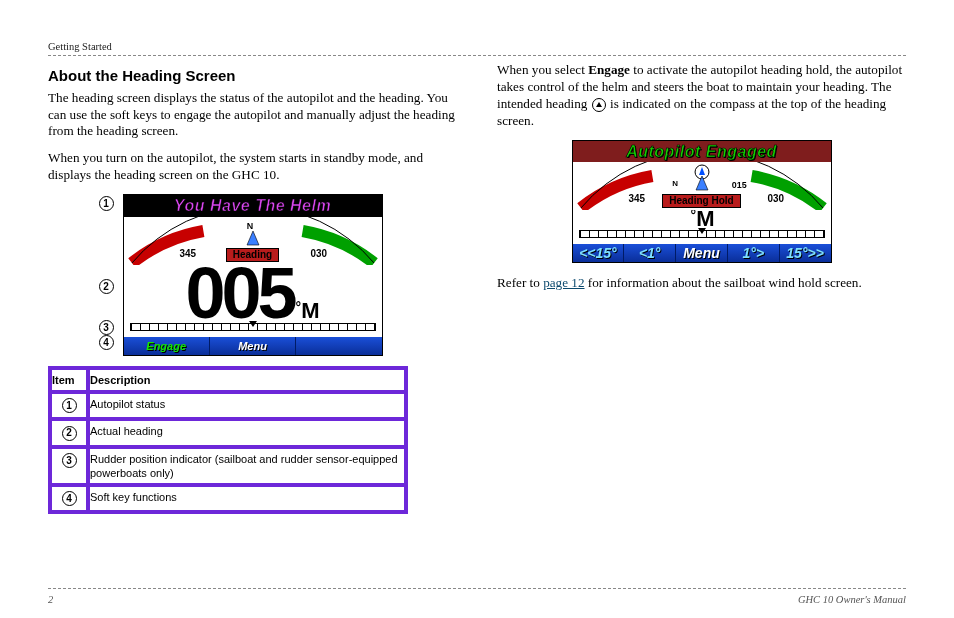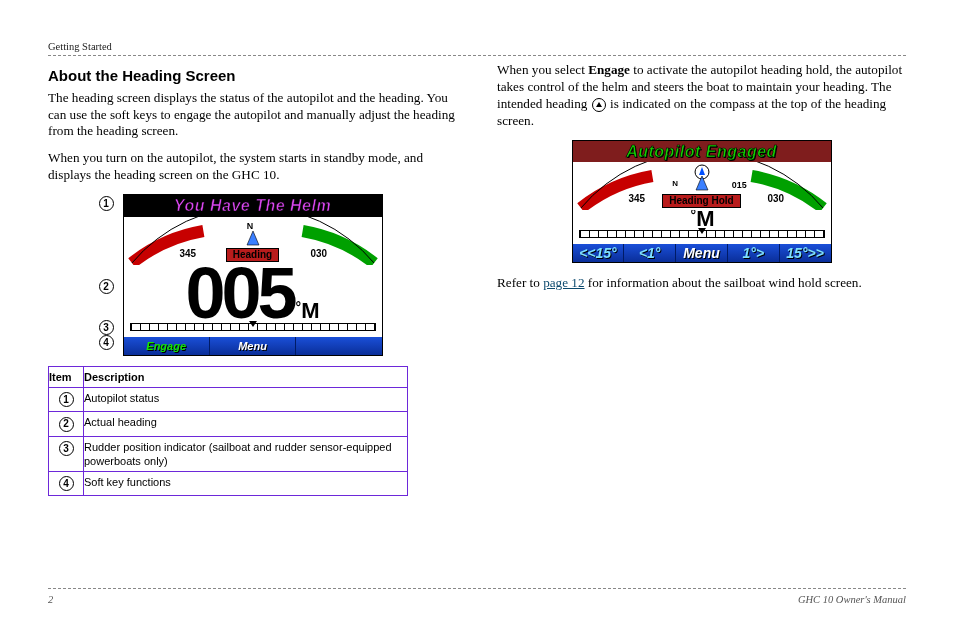--- a/index.html
+++ b/index.html
@@ -158,21 +158,21 @@
   .soft-keys.five .sk { font-size:14px; }
 
   
   table.desc-table {
     border-collapse: collapse;
     font-family: Arial, Helvetica, sans-serif;
     font-size: 11px;
     width: 360px;
   }
   .desc-table th, .desc-table td {
-    border: 1px solid #6d28d9;
+    border: 4px solid #6d28d9;
     padding: 3px 0;
     text-align: left;
     vertical-align: top;
   }
   .desc-table th { font-weight:700; }
   .desc-table td.item { width:34px; text-align:center; padding-top:4px; padding-bottom:4px;}
 
   .page-link { color: #0c4a6e; }
   .inline-circ {
     display:inline-flex; width:12px;height:12px; border:1px solid #000; border-radius:50%;

